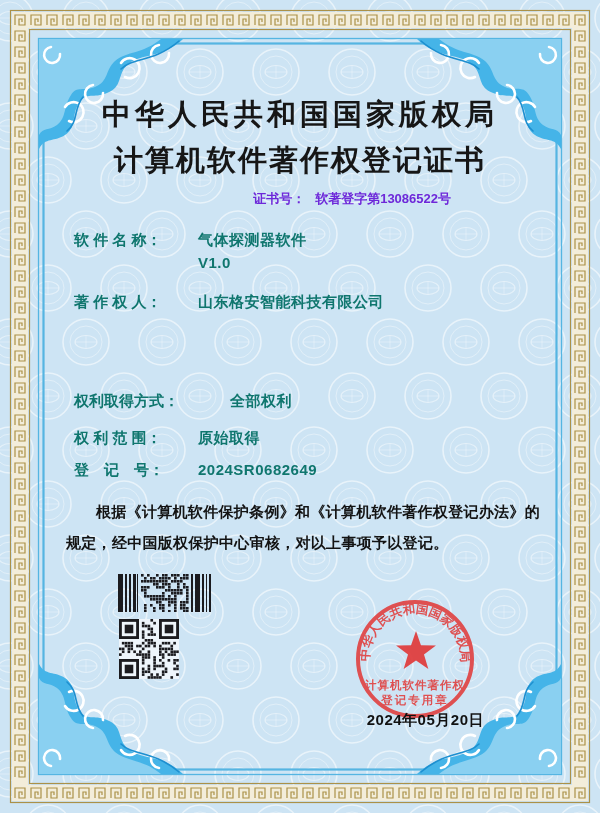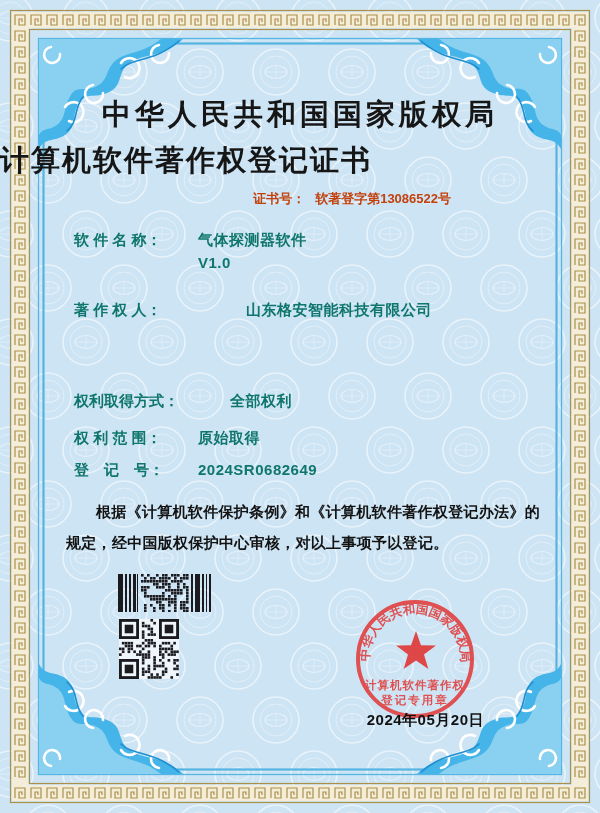--- a/index.html
+++ b/index.html
@@ -15,38 +15,38 @@
   svg.decor{position:absolute;left:0;top:0;z-index:0;}
   .content{position:absolute;left:0;top:0;width:509px;height:813px;z-index:2;}
 
   .title-authority{
     position:absolute;top:95px;left:0;width:600px;
     text-align:center;font-family:"Liberation Serif", serif;
     font-size:29px;font-weight:bold;color:#161616;letter-spacing:4px;
   }
   .title-cert{
     position:absolute;top:141px;left:0;width:600px;
-    font-family:"Liberation Serif", serif;
+    text-align:center;font-family:"Liberation Serif", serif;
     font-size:29px;font-weight:bold;color:#161616;letter-spacing:2px;
   }
   .cert-no-line{
     position:absolute;top:190px;right:58px;
-    font-size:13px;font-weight:bold;color:#c2410c;
+    font-size:13px;font-weight:bold;color:#6d28d9;
   }
   .cert-no-line .v{margin-left:10px;}
 
   .field-row{
     position:absolute;left:74px;display:flex;
     font-size:15px;font-weight:bold;color:#0f766e;
   }
   .field-row .lbl{width:112px;flex:none;}
   .field-row .val{margin-left:12px;letter-spacing:.5px;}
   .row-name{top:231px;}
   .row-version{top:254px;}
-  .row-owner{top:301px;gap:48px;}
+  .row-owner{top:293px;}
   .row-acq{top:392px;gap:32px;}
   .row-scope{top:429px;justify-content:space-between;}
   .row-reg{top:461px;}
 
   .statement{
     position:absolute;left:66px;top:496px;width:474px;
     font-size:15px;font-weight:bold;color:#131313;
     line-height:31px;text-indent:2em;letter-spacing:.3px;text-align:justify;
   }
 

